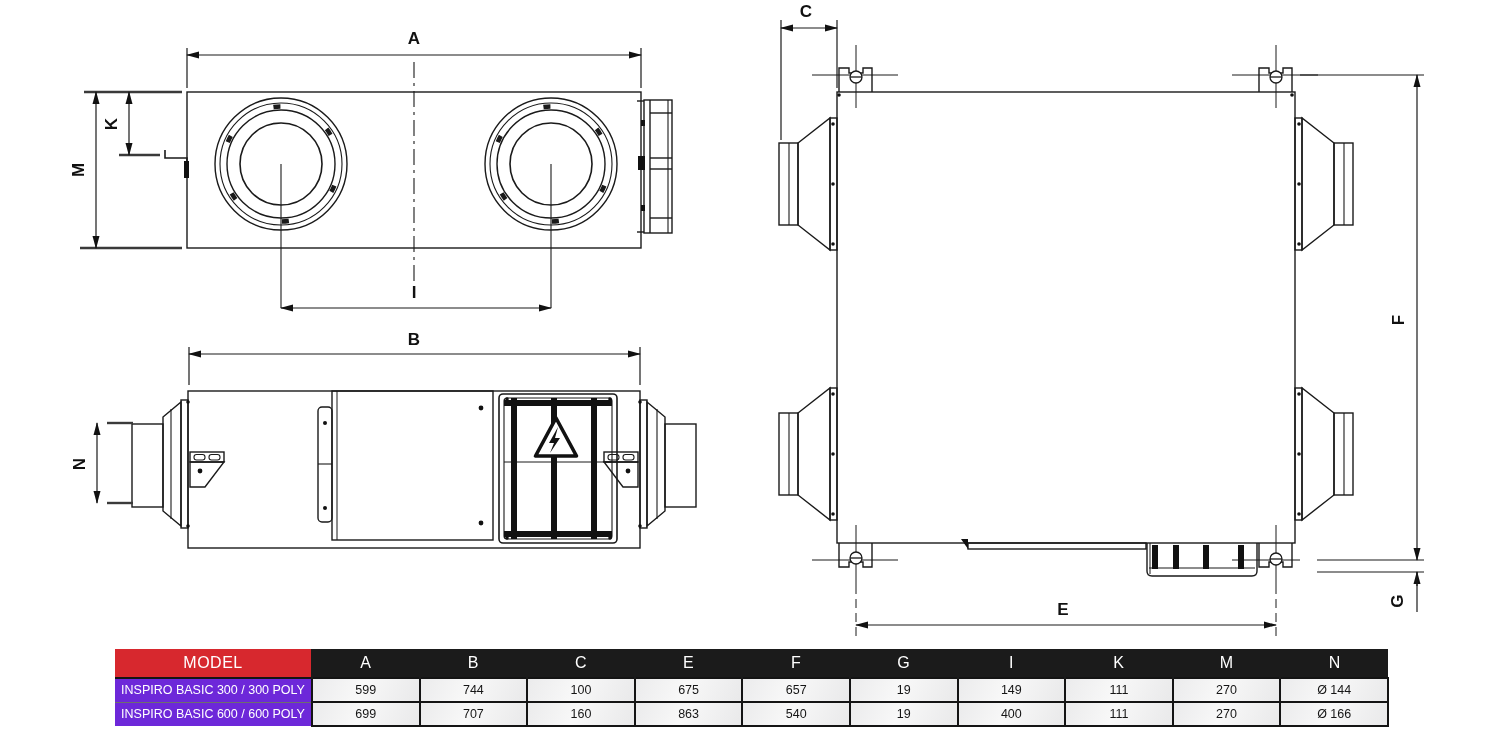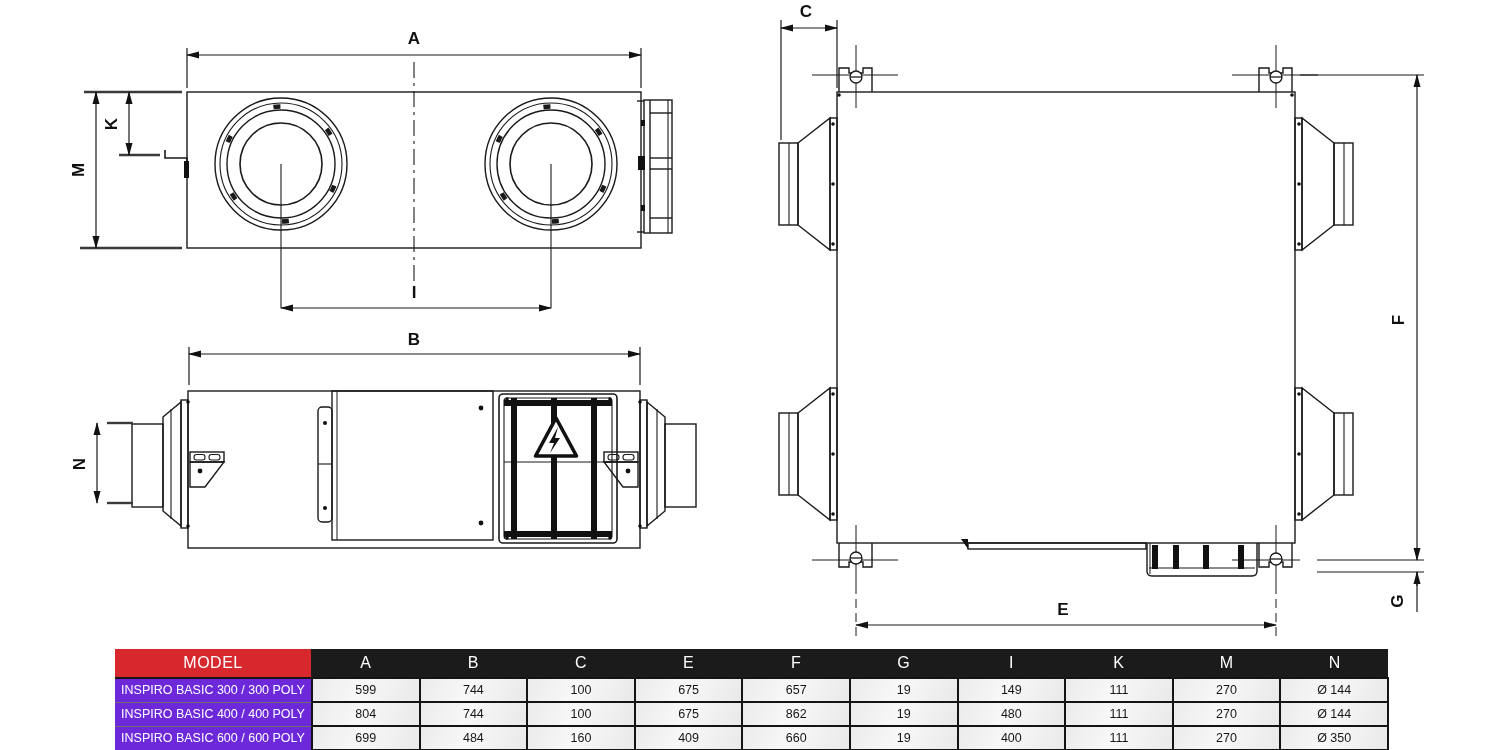--- a/index.html
+++ b/index.html
@@ -308,41 +308,28 @@
       <td class="td-val">100</td>
       <td class="td-val">675</td>
       <td class="td-val">657</td>
       <td class="td-val">19</td>
       <td class="td-val">149</td>
       <td class="td-val">111</td>
       <td class="td-val">270</td>
       <td class="td-val">Ø 144</td>
     </tr>
     <tr>
-      <td class="td-model">INSPIRO BASIC 400 / 400 POLY</td>
-      <td class="td-val">804</td>
-      <td class="td-val">744</td>
-      <td class="td-val">100</td>
-      <td class="td-val">675</td>
-      <td class="td-val">862</td>
-      <td class="td-val">19</td>
-      <td class="td-val">480</td>
-      <td class="td-val">111</td>
-      <td class="td-val">270</td>
-      <td class="td-val">Ø 144</td>
-    </tr>
-    <tr>
       <td class="td-model">INSPIRO BASIC 600 / 600 POLY</td>
       <td class="td-val">699</td>
-      <td class="td-val">484</td>
+      <td class="td-val">707</td>
       <td class="td-val">160</td>
-      <td class="td-val">409</td>
-      <td class="td-val">660</td>
+      <td class="td-val">863</td>
+      <td class="td-val">540</td>
       <td class="td-val">19</td>
       <td class="td-val">400</td>
       <td class="td-val">111</td>
       <td class="td-val">270</td>
-      <td class="td-val">Ø 350</td>
+      <td class="td-val">Ø 166</td>
     </tr>
   </tbody>
 </table>
 
 </div>
 
 </body></html>

